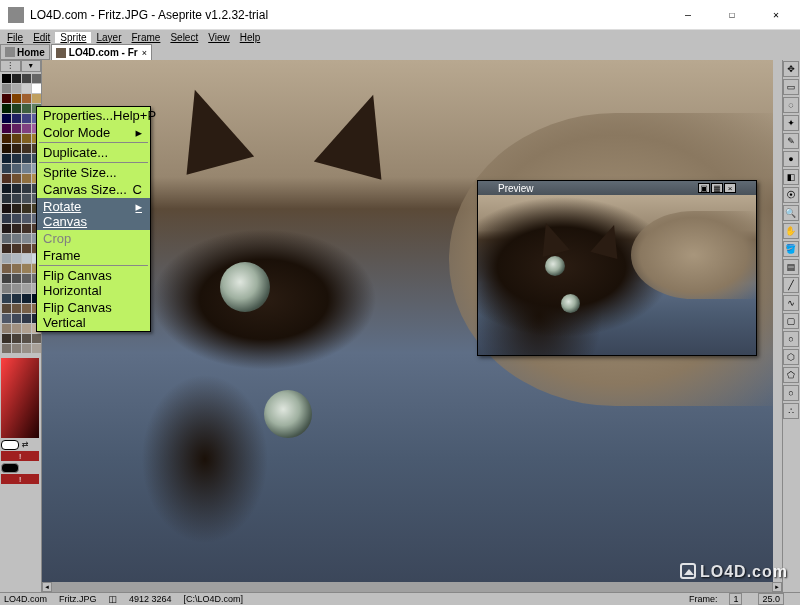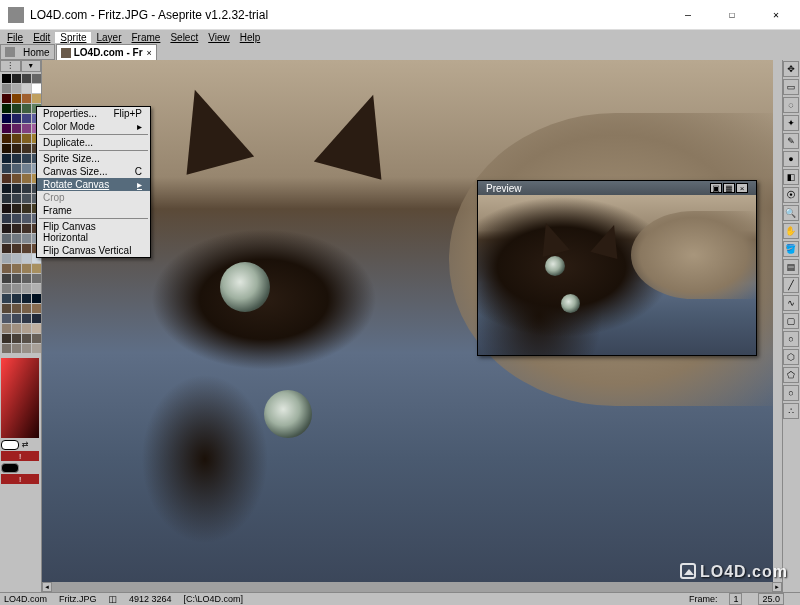--- a/index.html
+++ b/index.html
@@ -36,32 +36,32 @@
 .swatch-bg { width: 18px; height: 10px; background: #000; border: 1px solid #888; border-radius: 4px; }
 .warn-row { width: 38px; height: 10px; background: #a02020; margin-top: 1px; display: flex; align-items: center; justify-content: center; font-size: 8px; color: #fff; }
 
 .canvas-area { flex: 1; position: relative; background: #7b7b7b; overflow: hidden; }
 .canvas-content { position: absolute; inset: 0; }
 
 .right-toolbar { width: 18px; background: #c0c0c0; border-left: 1px solid #888; display: flex; flex-direction: column; }
 .rt-cell { width: 16px; height: 16px; border: 1px solid #888; margin: 1px 0; background: #c0c0c0; display: flex; align-items: center; justify-content: center; font-size: 9px; }
 
 
-.dropdown { position: absolute; background: #e5e5e5; border: 1px solid #000; font-size: 10px; z-index: 100; box-shadow: 2px 2px 3px rgba(0,0,0,0.4); }
+.dropdown { position: absolute; background: #bef264; border: 1px solid #000; font-size: 13px; z-index: 100; box-shadow: 2px 2px 3px rgba(0,0,0,0.4); }
 .dropdown-item { padding: 1px 8px 1px 6px; display: flex; justify-content: space-between; }
 .dropdown-item.highlight { background: #566b7c; color: #fff; text-decoration: underline; }
 .dropdown-item.disabled { color: #808080; }
 .dropdown-sep { height: 1px; background: #888; margin: 1px 2px; }
 .dropdown-arrow { margin-left: 14px; }
 .dd-sprite { top: 46px; left: 36px; width: 115px; }
 .dd-rotate { top: 107px; left: 151px; width: 120px; }
 
 
 .preview-window { position: absolute; top: 120px; left: 435px; width: 280px; height: 176px; background: #7b7b7b; border: 1px solid #000; box-shadow: 2px 2px 4px rgba(0,0,0,0.5); z-index: 50; }
-.preview-titlebar { height: 14px; background: linear-gradient(#606a74,#4a525a); color: #fff; font-size: 10px; display: flex; align-items: center; padding: 0 8px; }
+.preview-titlebar { height: 14px; background: linear-gradient(#606a74,#4a525a); color: #fff; font-size: 10px; display: flex; align-items: center; padding: 0 20px; }
 .preview-titlebar .spacer { flex: 1; }
 .preview-titlebar .pbtn { width: 12px; height: 10px; border: 1px solid #000; background: #c0c0c0; margin-left: 1px; display: flex; align-items: center; justify-content: center; font-size: 8px; color: #000; }
 .preview-body { position: relative; height: calc(100% - 14px); }
 
 
 .statusbar { height: 13px; background: #c0c0c0; display: flex; align-items: center; font-size: 9px; padding: 0 4px; border-top: 1px solid #888; }
 .statusbar > span { margin-right: 12px; white-space: nowrap; }
 .statusbar .flex { flex: 1; }
 .statusbar .statusbox { border: 1px solid #888; padding: 0 3px; }
 
@@ -110,21 +110,21 @@
   <span class="menu-item">Layer</span>
   <span class="menu-item">Frame</span>
   <span class="menu-item">Select</span>
   <span class="menu-item">View</span>
   <span class="menu-item">Help</span>
 </div>
 
 <div class="tabbar">
   <div class="tab">
     <span style="width:10px;height:10px;background:#888;"></span>
-    <span style="margin-left:8px;">Home</span>
+    <span style="margin-left:2px;font-weight:bold;">Home</span>
   </div>
   <div class="tab active">
     <span style="width:10px;height:10px;background:#6a5a4a;"></span>
     <span style="margin-left:3px;font-weight:bold;">LO4D.com - Fr</span>
     <span class="tab-close">×</span>
   </div>
 </div>
 
 <div class="app-body">
 
@@ -316,21 +316,21 @@
       <div class="rt-cell">○</div>
       <div class="rt-cell">⬡</div>
       <div class="rt-cell">⬠</div>
       <div class="rt-cell">○</div>
       <div class="rt-cell">∴</div>
     </div>
 
   <div class="dropdown dd-sprite">
     <div class="dropdown-item">
       <span>Properties...</span>
-      <span>Flip+P</span>
+      <span>Help+P</span>
     </div>
     <div class="dropdown-item">
       <span>Color Mode</span>
       <span class="dropdown-arrow">▸</span>
     </div>
     <div class="dropdown-sep"></div>
     <div class="dropdown-item">
       <span>Duplicate...</span>
     </div>
     <div class="dropdown-sep"></div>

